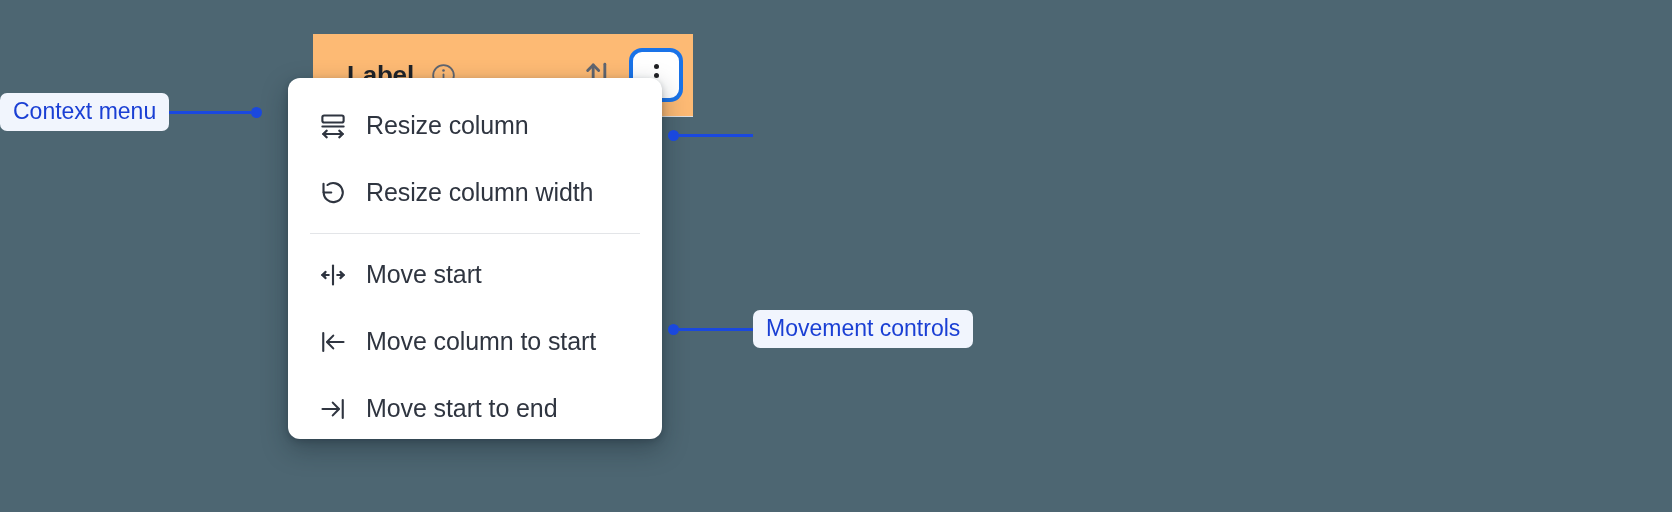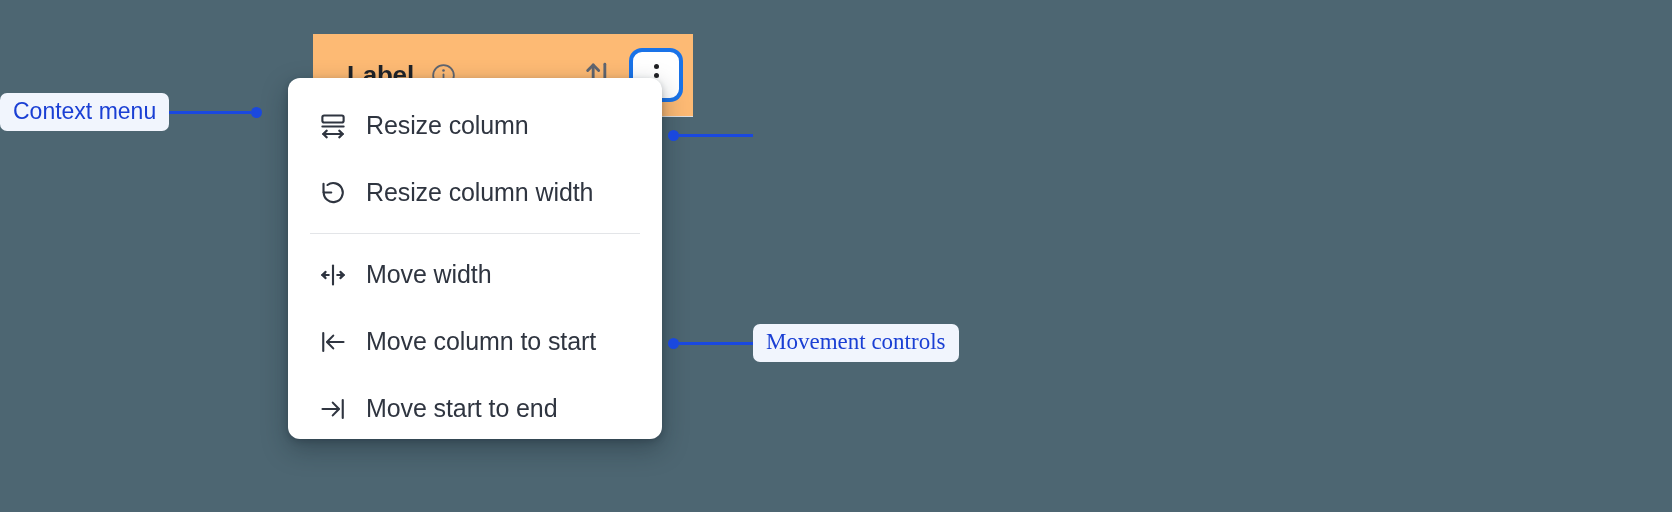--- a/index.html
+++ b/index.html
@@ -162,21 +162,21 @@
   }
 
   
   #annotation-context-menu { left: 0px; top: 69px; margin-top: 24px; }
   #annotation-context-menu .annotation-line { width: 82px; }
 
   
   #annotation-resize-controls { left: 668px; top: 130px; }
   #annotation-resize-controls .annotation-line { width: 74px; }
 
-  #annotation-movement-controls { left: 668px; top: 324px; font-family: Liberation Serif, serif; }
+  #annotation-movement-controls { left: 668px; top: 310px; }
   #annotation-movement-controls .annotation-line { width: 74px; }
 </style>
 </head>
 <body>
 
 <div class="column-header">
   <span class="column-header-title">Label</span>
 
   <span class="info-icon">
     <svg viewBox="0 0 24 24" width="27" height="27" fill="none" stroke="#5f6570" stroke-width="1.6">
@@ -236,21 +236,21 @@
   <div class="menu-item">
     <span class="menu-item-icon">
       <svg viewBox="0 0 24 24" width="30" height="30" fill="none" stroke="#2f3540" stroke-width="1.7" stroke-linecap="round" stroke-linejoin="round">
         <line x1="12" y1="4.4" x2="12" y2="19.6"></line>
         <line x1="8.6" y1="12" x2="3.4" y2="12"></line>
         <polyline points="6.1,9.5 3.4,12 6.1,14.5" fill="#2f3540"></polyline>
         <line x1="15.4" y1="12" x2="20.6" y2="12"></line>
         <polyline points="17.9,9.5 20.6,12 17.9,14.5" fill="#2f3540"></polyline>
       </svg>
     </span>
-    <span class="menu-item-label">Move width</span>
+    <span class="menu-item-label">Move start</span>
   </div>
 
   <div class="menu-item">
     <span class="menu-item-icon">
       <svg viewBox="0 0 24 24" width="30" height="30" fill="none" stroke="#2f3540" stroke-width="1.7" stroke-linecap="round" stroke-linejoin="round">
         <line x1="4.2" y1="4.8" x2="4.2" y2="19.2"></line>
         <line x1="20.4" y1="12" x2="7.6" y2="12"></line>
         <polyline points="12.2,6.9 7.2,12 12.2,17.1"></polyline>
       </svg>
     </span>

